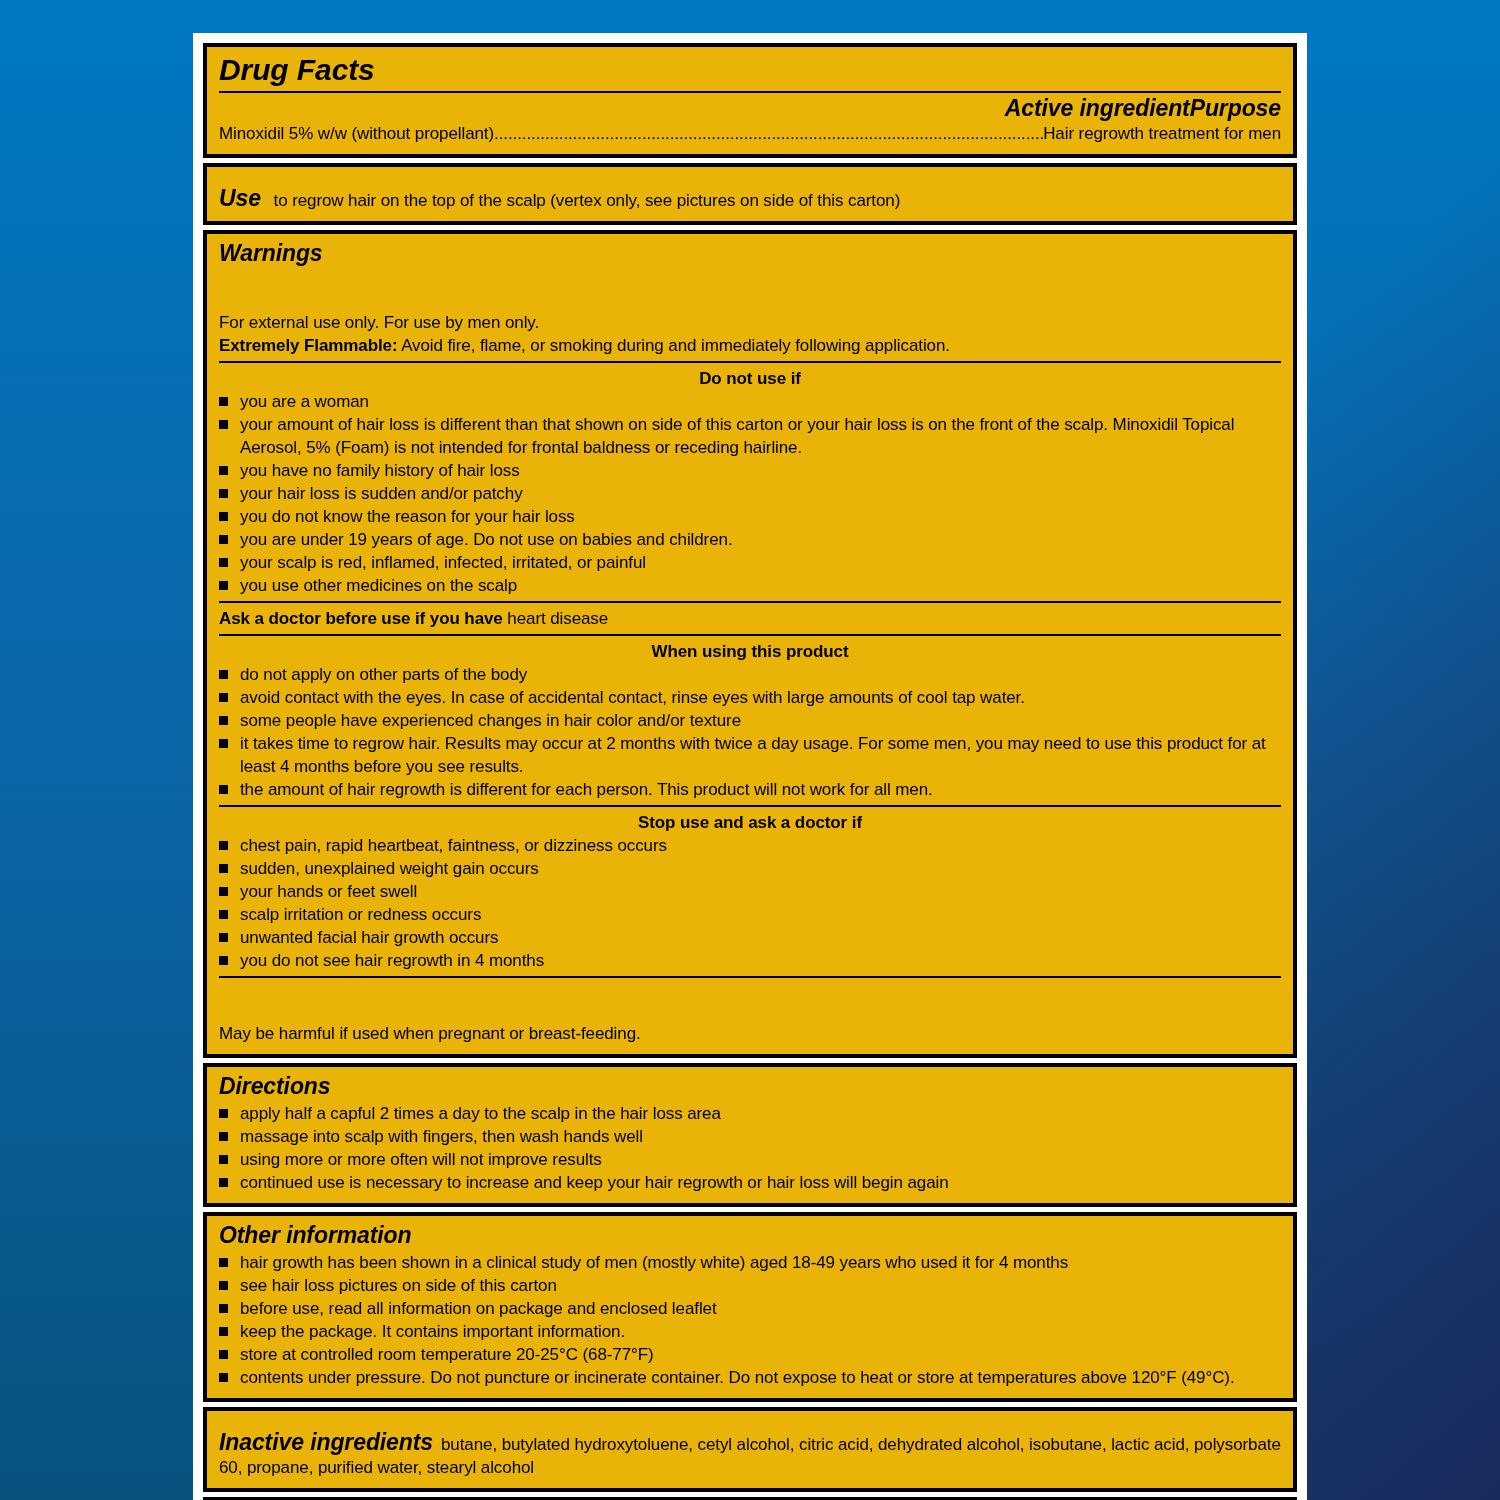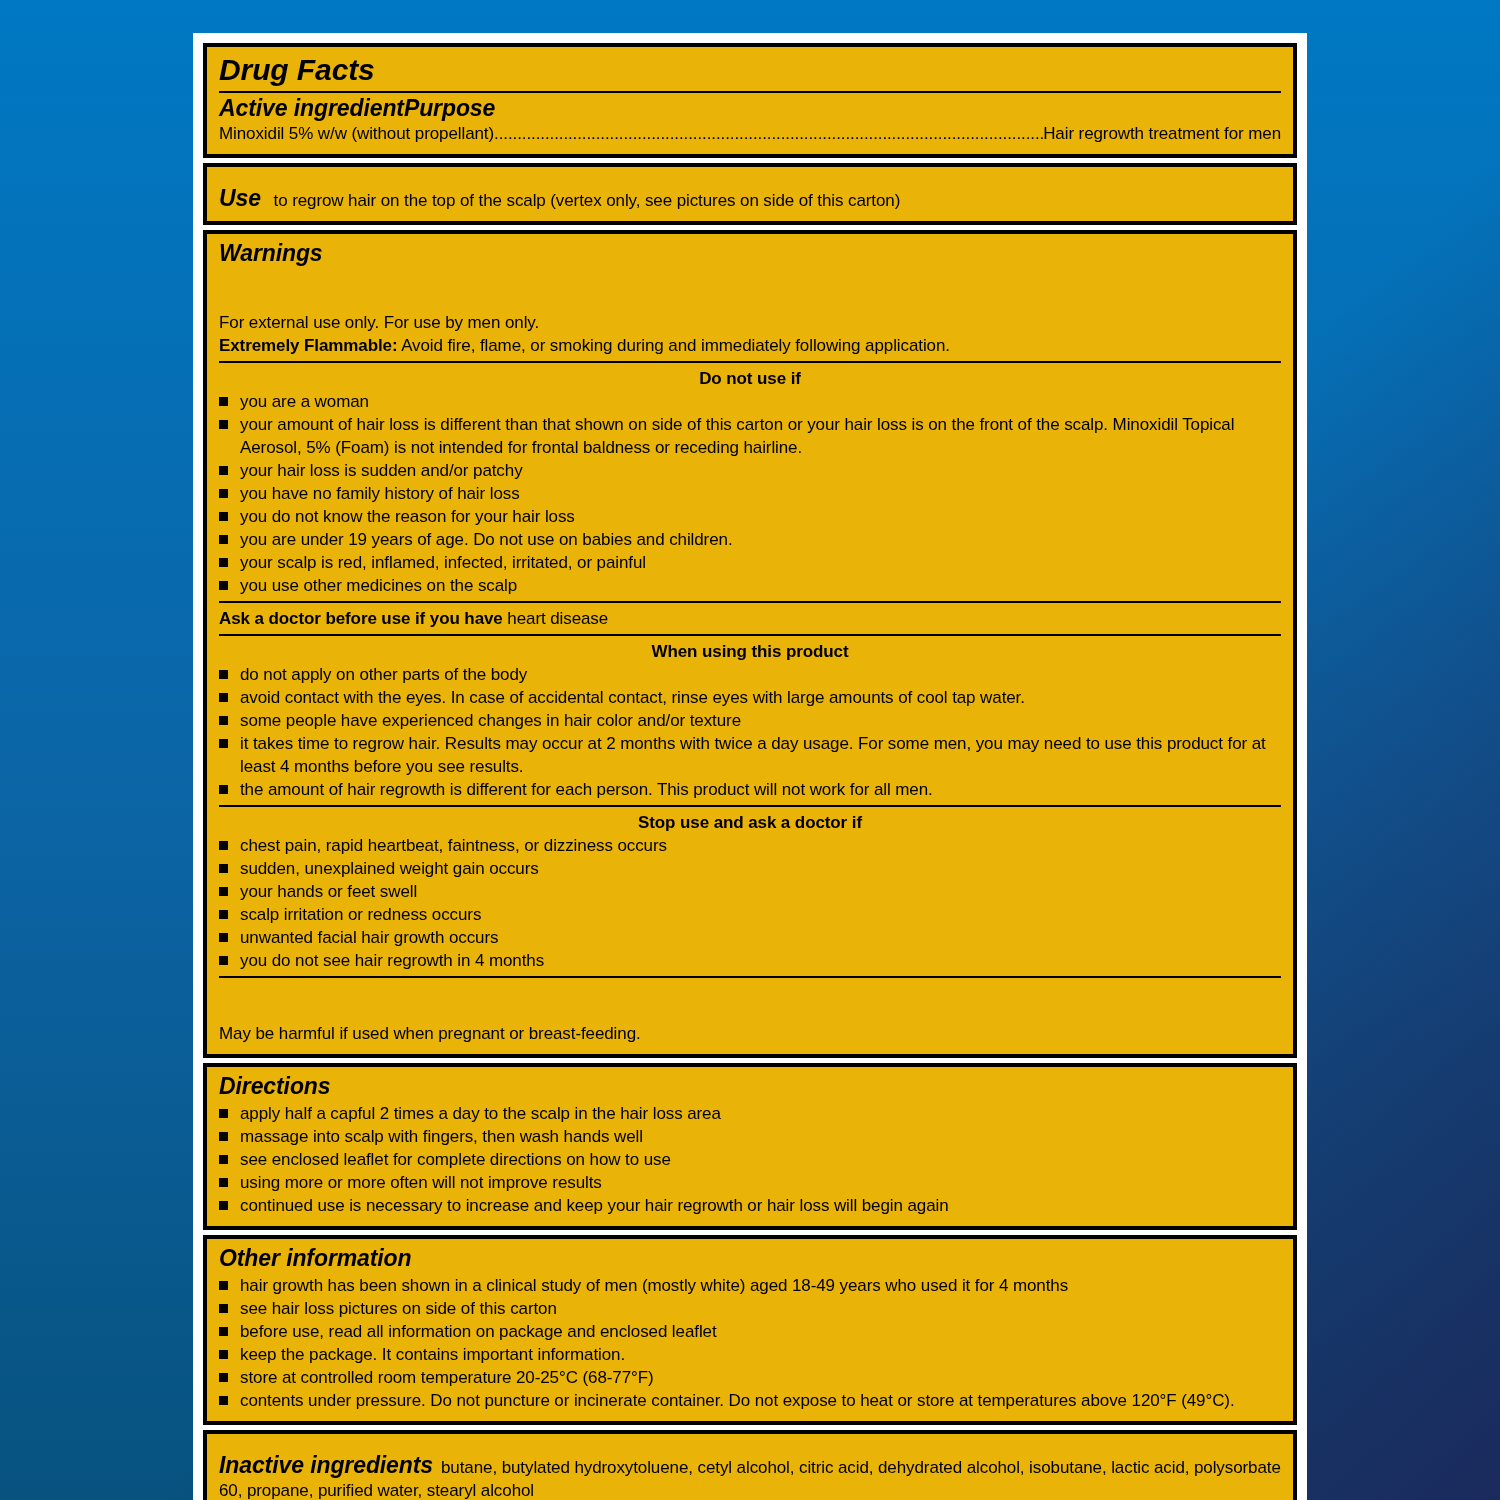--- a/index.html
+++ b/index.html
@@ -17,21 +17,21 @@
     color: #000;
     font-size: 17px; line-height: 23px; letter-spacing: -0.1px;
   }
   .dfbox { border: 4px solid #000; background: #eab308; padding: 3px 12px 9px 12px; margin-bottom: 5px; }
   .dftitle { font-size: 30px; line-height: 36px; font-style: italic; font-weight: 700; margin: 2px 0 3px 0; }
   .rule { border: none; border-top: 2px solid #000; margin: 0; }
   .h2 { font-size: 23px; line-height: 28px; font-style: italic; font-weight: 700; }
   .h2.block { display: block; margin: 2px 0 2px 0; }
   .h2.inline { margin-right: 8px; }
   .h3 { font-weight: 700; text-align: center; }
-  .heads { display: flex; justify-content: flex-start; align-items: baseline; margin-top: 1px; }
+  .heads { display: flex; justify-content: flex-end; align-items: baseline; margin-top: 1px; }
   .leaderrow { display: flex; align-items: baseline; }
   .leaderrow .leader { flex: 1; overflow: hidden; white-space: nowrap; min-width: 20px; }
   .leaderrow .leader::after {
     content: "............................................................................................................................................................................................................................................................................................................";
   }
   hr.sub { border: none; border-top: 2px solid #000; margin: 4px 0; }
   p { margin: 0; }
   ul { list-style: none; margin: 0; padding: 0; }
   li { position: relative; padding-left: 21px; }
   li .sq { position: absolute; left: 0; top: 7px; width: 9px; height: 9px; background: #000; }
@@ -69,22 +69,22 @@
   <div class="dfbox">
     <span class="h2 block">Warnings</span>
     <p class="bold">For external use only. For use by men only.</p>
     <p><b>Extremely Flammable:</b> <span>Avoid fire, flame, or smoking during and immediately following application.</span></p>
 
     <hr class="sub">
     <div class="h3">Do not use if</div>
     <ul>
       <li><span class="sq"></span><span>you are a woman</span></li>
       <li><span class="sq"></span><span>your amount of hair loss is different than that shown on side of this carton or your hair loss is on the front of the scalp. Minoxidil Topical Aerosol, 5% (Foam) is not intended for frontal baldness or receding hairline.</span></li>
+      <li><span class="sq"></span><span>you have no family history of hair loss</span></li>
       <li><span class="sq"></span><span>your hair loss is sudden and/or patchy</span></li>
-      <li><span class="sq"></span><span>you have no family history of hair loss</span></li>
       <li><span class="sq"></span><span>you do not know the reason for your hair loss</span></li>
       <li><span class="sq"></span><span>you are under 19 years of age. Do not use on babies and children.</span></li>
       <li><span class="sq"></span><span>your scalp is red, inflamed, infected, irritated, or painful</span></li>
       <li><span class="sq"></span><span>you use other medicines on the scalp</span></li>
     </ul>
 
     <hr class="sub">
     <p><b>Ask a doctor before use if you have</b> <span>heart disease</span></p>
 
     <hr class="sub">
@@ -110,21 +110,20 @@
 
     <hr class="sub">
     <p class="bold">May be harmful if used when pregnant or breast-feeding.</p>
   </div>
 
   <div class="dfbox">
     <span class="h2 block">Directions</span>
     <ul>
       <li><span class="sq"></span><span>apply half a capful 2 times a day to the scalp in the hair loss area</span></li>
       <li><span class="sq"></span><span>massage into scalp with fingers, then wash hands well</span></li>
-      <li><span class="sq"></span><span>see enclosed leaflet for complete directions on how to use</span></li>
       <li><span class="sq"></span><span>using more or more often will not improve results</span></li>
       <li><span class="sq"></span><span>continued use is necessary to increase and keep your hair regrowth or hair loss will begin again</span></li>
     </ul>
   </div>
 
   <div class="dfbox">
     <span class="h2 block">Other information</span>
     <ul>
       <li><span class="sq"></span><span>hair growth has been shown in a clinical study of men (mostly white) aged 18-49 years who used it for 4 months</span></li>
       <li><span class="sq"></span><span>see hair loss pictures on side of this carton</span></li>

